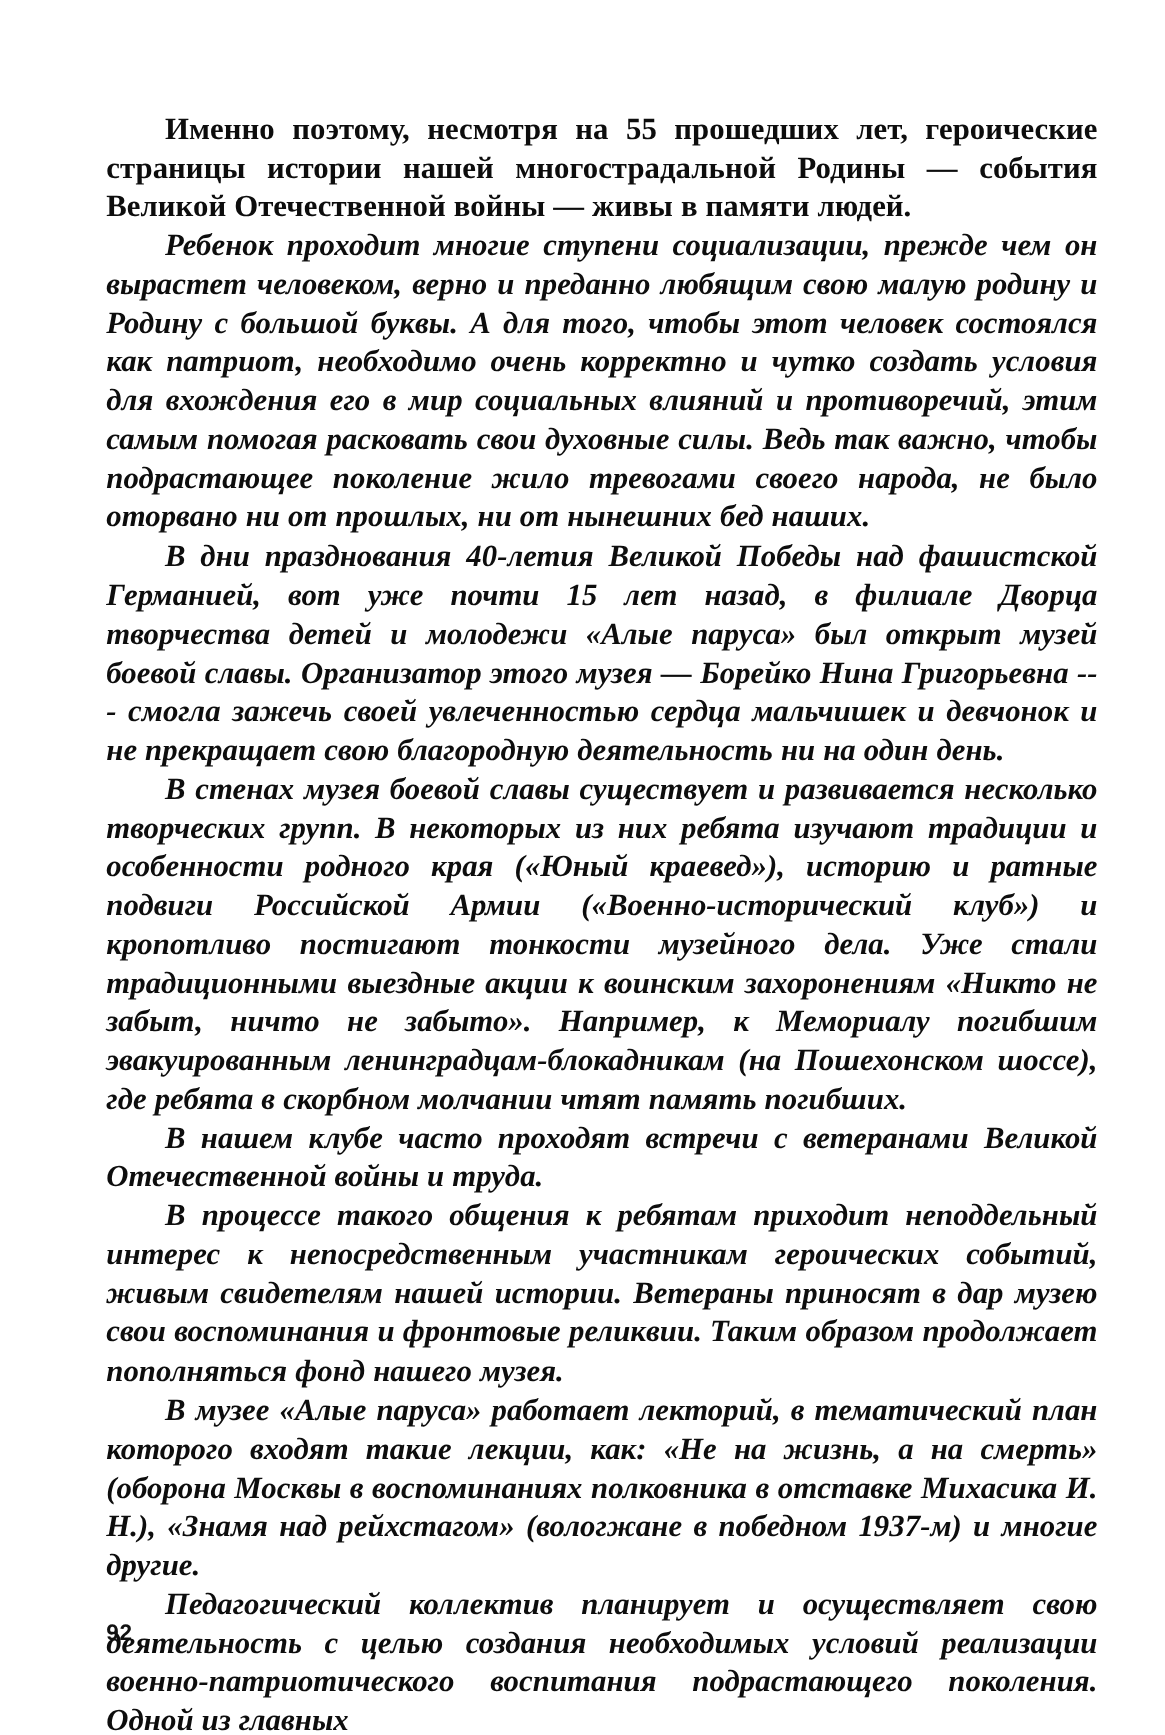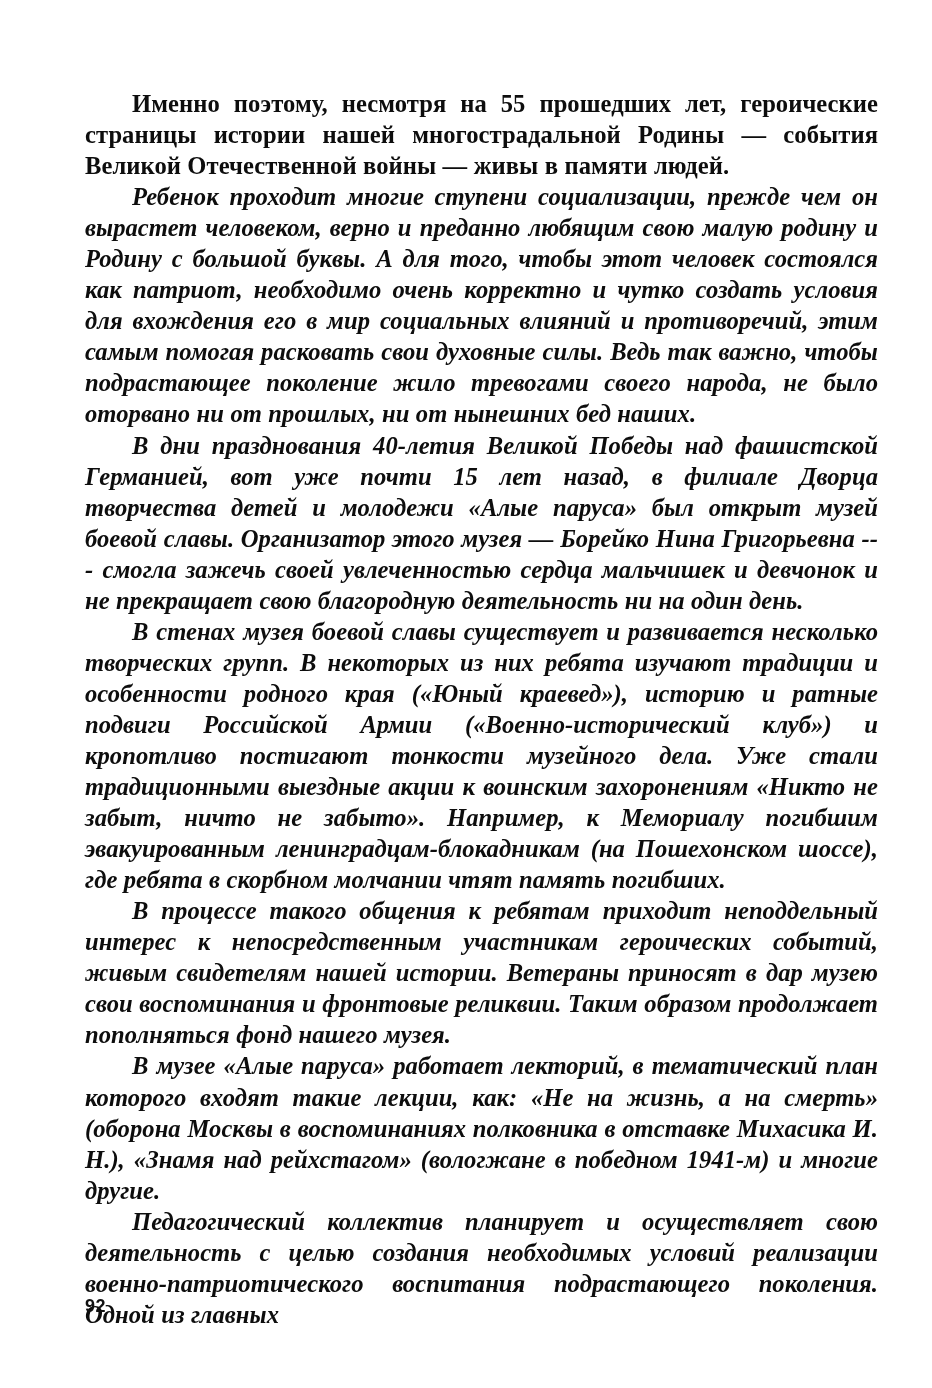--- a/index.html
+++ b/index.html
@@ -57,20 +57,21 @@
 </head>
 <body>
 
 <div class="page">
 
   <div class="text-block">
     <p class="para">Именно поэтому, несмотря на 55 прошедших лет, героические страницы истории нашей многострадальной Родины — события Великой Отечественной войны — живы в памяти людей.</p>
     <p class="para">Ребенок проходит многие ступени социализации, прежде чем он вырастет человеком, верно и преданно любящим свою малую родину и Родину с большой буквы. А для того, чтобы этот человек состоялся как патриот, необходимо очень корректно и чутко создать условия для вхождения его в мир социальных влияний и противоречий, этим самым помогая  расковать свои духовные силы. Ведь так важно, чтобы подрастающее поколение жило тревогами своего народа, не было оторвано ни от прошлых, ни от нынешних бед наших.</p>
     <p class="para">В дни празднования 40-летия Великой Победы над фашистской Германией, вот уже почти 15 лет назад, в филиале Дворца творчества детей и молодежи «Алые паруса» был открыт музей боевой славы. Организатор этого музея — Борейко Нина Григорьевна --- смогла зажечь своей увлеченностью сердца мальчишек и девчонок и не прекращает свою благородную деятельность ни на один день.</p>
     <p class="para">В стенах музея боевой славы существует и развивается несколько творческих групп. В некоторых из них ребята изучают традиции и особенности родного края («Юный краевед»), историю и ратные подвиги Российской Армии («Военно-исторический клуб») и кропотливо постигают тонкости музейного дела. Уже стали традиционными выездные акции к воинским захоронениям «Никто не забыт, ничто не забыто». Например, к Мемориалу погибшим эвакуированным ленинградцам-блокадникам (на Пошехонском шоссе), где ребята в скорбном молчании чтят память погибших.</p>
+    <p class="para">В нашем клубе часто проходят встречи с ветеранами Великой Отечественной войны и труда.</p>
     <p class="para">В процессе такого общения к ребятам приходит неподдельный интерес к непосредственным участникам героических событий, живым свидетелям нашей истории. Ветераны приносят в дар музею свои воспоминания и фронтовые реликвии. Таким образом продолжает пополняться фонд нашего музея.</p>
-    <p class="para">В музее «Алые паруса» работает лекторий, в тематический план которого входят такие лекции, как: «Не на жизнь, а на смерть» (оборона Москвы в воспоминаниях полковника в отставке Михасика И. Н.), «Знамя над рейхстагом» (вологжане в победном 1941-м) и многие другие.</p>
+    <p class="para">В музее «Алые паруса» работает лекторий, в тематический план которого входят такие лекции, как: «Не на жизнь, а на смерть» (оборона Москвы в воспоминаниях полковника в отставке Михасика И. Н.), «Знамя над рейхстагом» (вологжане в победном 1937-м) и многие другие.</p>
     <p class="para">Педагогический коллектив планирует и осуществляет свою деятельность с целью создания необходимых условий реализации военно-патриотического воспитания подрастающего поколения. Одной из главных</p>
   </div>
 
   <div class="page-number">92</div>
 
 </div>
 
 </body></html>

